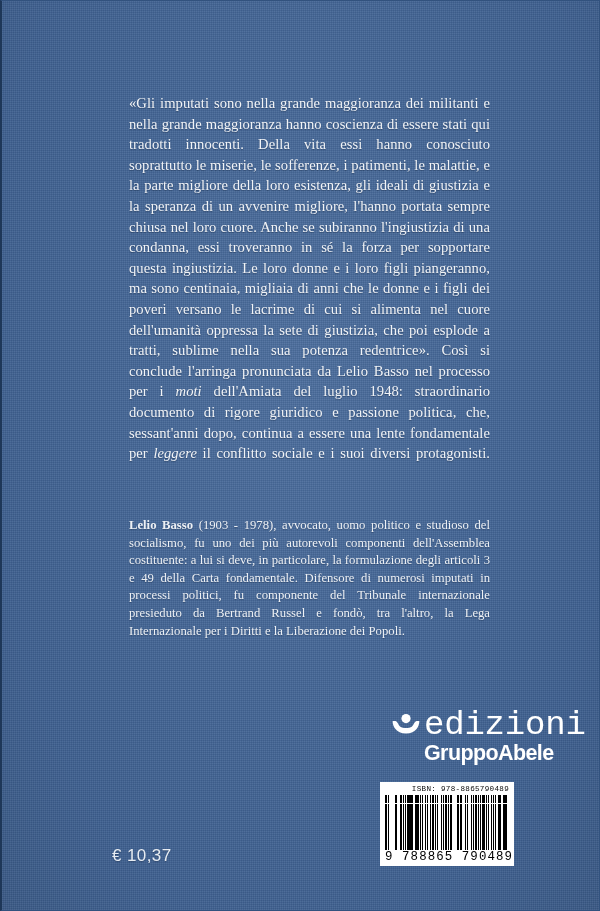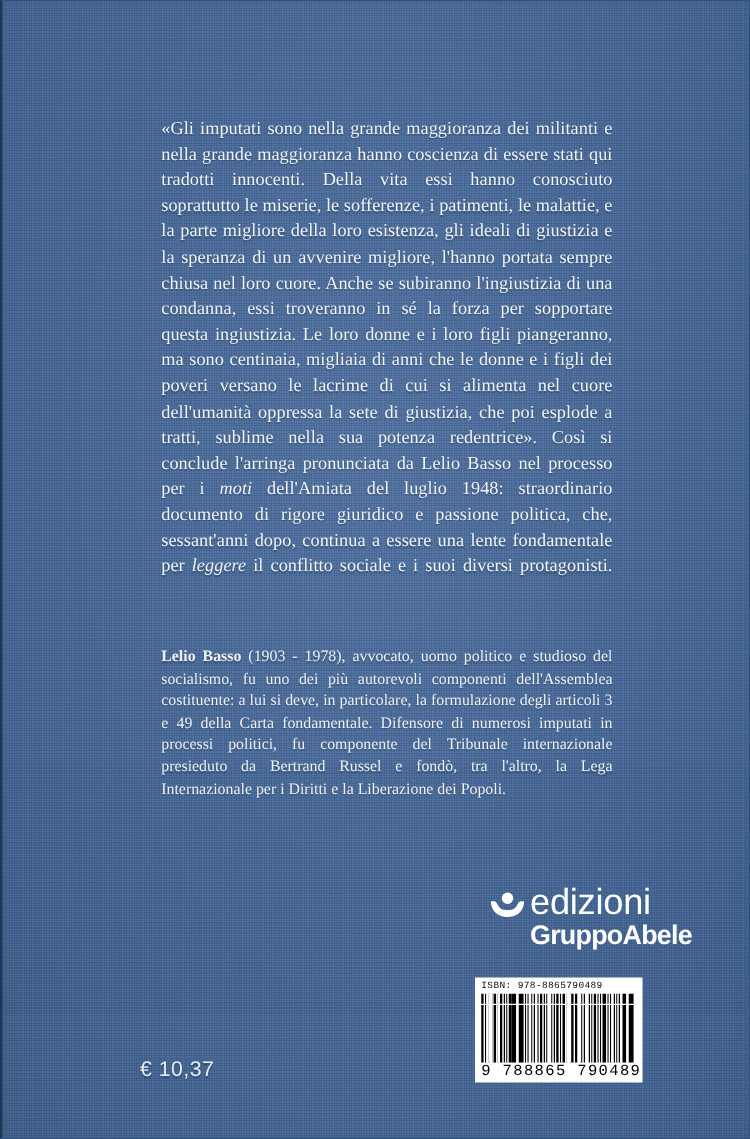--- a/index.html
+++ b/index.html
@@ -86,22 +86,22 @@
     width: 30px;
     height: 30px;
     flex: 0 0 30px;
     margin-top: 4px;
   }
   #logo-words {
     margin-left: 3px;
     line-height: 1;
   }
   #logo-line1 {
-    font-family: Liberation Sans, sans-serif;
-    font-size: 29px;
+    font-family: Liberation Mono, monospace;
+    font-size: 34px;
     color: #ffffff;
     letter-spacing: -0.2px;
     display: block;
   }
   #logo-line2 {
     font-family: "Liberation Sans", "DejaVu Sans", sans-serif;
     font-weight: bold;
     font-size: 21.5px;
     color: #ffffff;
     letter-spacing: -0.6px;
@@ -119,21 +119,21 @@
     background: #ffffff;
     padding: 3px 5px 2px 5px;
     box-sizing: border-box;
     display: flex;
     flex-direction: column;
   }
   #isbn-caption {
     font-family: "Liberation Mono", "DejaVu Sans Mono", monospace;
     font-size: 7.6px;
     color: #0a0a0a;
-    text-align: left;
+    text-align: right;
     letter-spacing: 0.3px;
     line-height: 9px;
     white-space: nowrap;
   }
   #barcode-top-strip {
     height: 8px;
     margin-top: 1px;
     display: flex;
     gap: 0;
     align-items: stretch;

